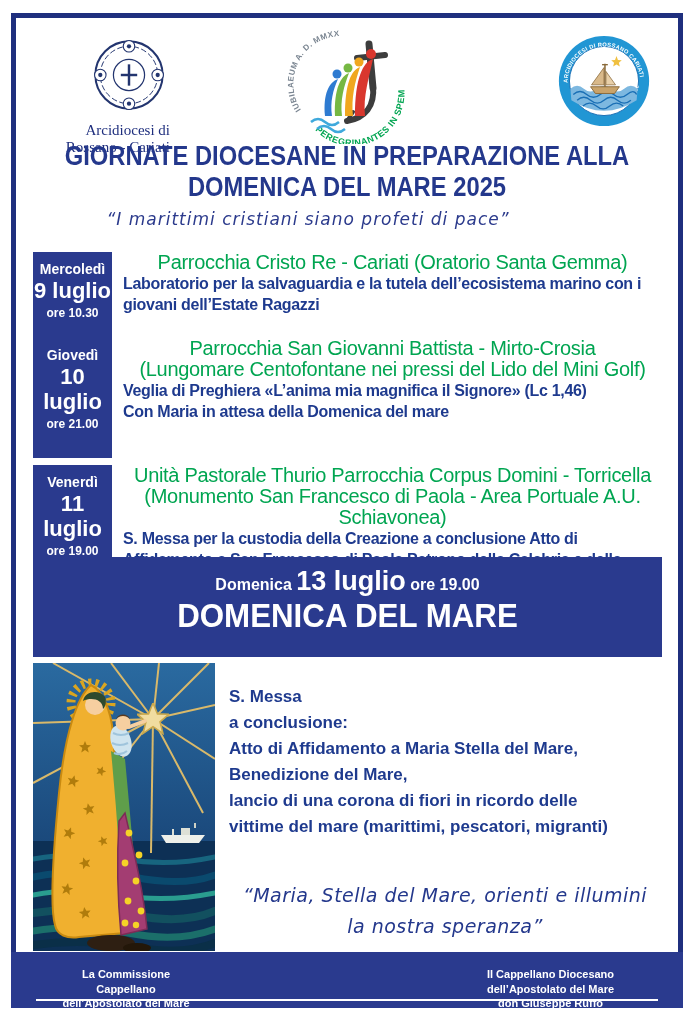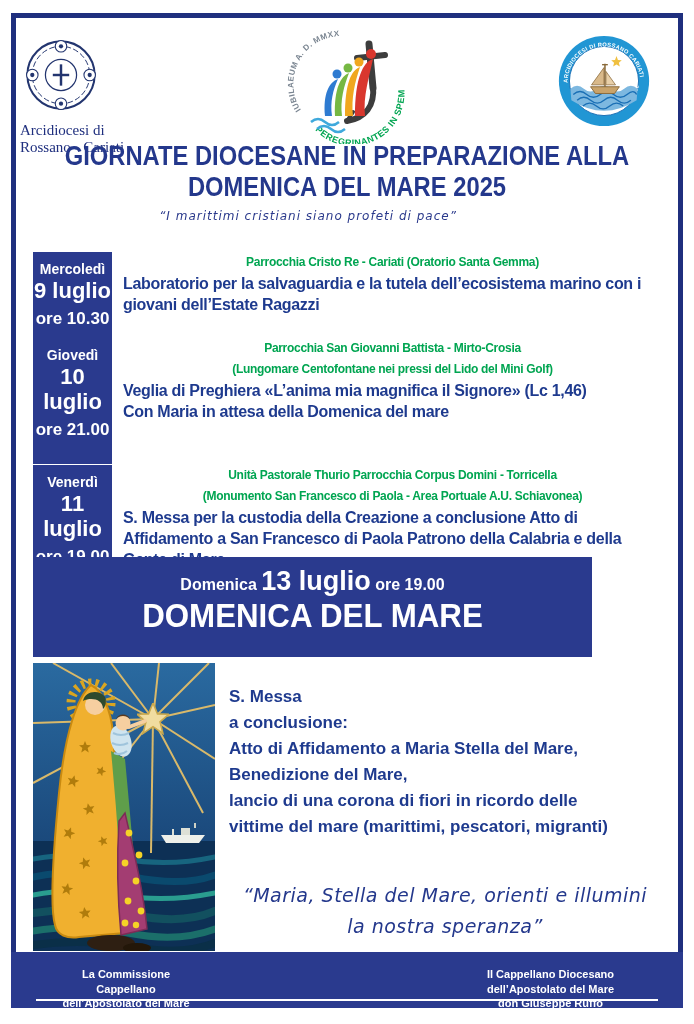--- a/index.html
+++ b/index.html
@@ -3,44 +3,44 @@
 <meta charset="utf-8">
 <style>
   html,body{margin:0;padding:0;background:#fff;}
   .poster{
     position:relative;width:694px;height:1024px;background:#ffffff;
     font-family:"Liberation Sans", sans-serif;overflow:hidden;
   }
   .frame{position:absolute;left:11px;top:13px;right:11px;bottom:16px;border:5px solid #1f2f7e;}
 
   
-  .logo-left{position:absolute;left:20px;top:34px;width:150px;text-align:left;}
+  .logo-left{position:absolute;left:20px;top:34px;width:150px;text-align:right;}
   .logo-left .caption{margin-top:2px;font-family:"Liberation Serif", serif;font-size:15px;line-height:17px;color:#1f2f7e;}
   .logo-center{position:absolute;left:285px;top:26px;width:124px;height:118px;}
   .logo-right{position:absolute;left:556px;top:30px;width:96px;height:102px;}
 
   
   .title{position:absolute;top:141px;left:0;width:694px;text-align:center;color:#24388c;
     font-weight:bold;font-size:27px;line-height:31px;transform:scaleX(0.88);transform-origin:50% 0;}
   .subtitle{position:absolute;top:209px;left:0;width:616px;text-align:center;color:#2b3a8c;
-    font-family:"DejaVu Sans", sans-serif;font-style:italic;font-size:12px;letter-spacing:1px;}
+    font-family:"DejaVu Sans", sans-serif;font-style:italic;font-size:17px;letter-spacing:1px;}
 
   
   .event{position:absolute;left:33px;width:629px;display:flex;gap:11px;align-items:flex-start;}
   .e1{top:252px;} .e2{top:338px;} .e3{top:465px;}
   .datebox{flex:0 0 79px;background:#2a3a8e;color:#fff;text-align:center;padding:9px 0 26px 0;}
   .date-day{font-size:14px;font-weight:bold;line-height:17px;}
   .date-num{font-size:22px;font-weight:bold;line-height:25px;}
-  .date-time{font-size:17px;font-weight:bold;line-height:16px;margin-top:8px;}
+  .date-time{font-size:12px;font-weight:bold;line-height:16px;margin-top:2px;}
   .event-content{flex:1;}
-  .event-heading{color:#00a551;font-weight:bold;font-size:12px;line-height:21px;text-align:center;letter-spacing:-0.3px;}
+  .event-heading{color:#00a551;font-weight:normal;font-size:20px;line-height:21px;text-align:center;letter-spacing:-0.3px;}
   .event-desc{color:#1e3a8e;font-weight:bold;font-size:16px;line-height:21px;text-align:left;letter-spacing:-0.3px;}
 
   
-  .banner{position:absolute;left:33px;top:557px;width:559px;height:100px;background:#2a3a8e;color:#fff;text-align:center;}
+  .banner{position:absolute;left:33px;top:557px;width:629px;height:100px;background:#2a3a8e;color:#fff;text-align:center;}
   .banner-line1{margin-top:9px;font-size:16px;font-weight:bold;}
   .banner-line1 .big{font-size:27px;}
   .banner-title{font-size:34px;font-weight:bold;line-height:36px;transform:scaleX(0.92);transform-origin:50% 0;}
   .banner-loc{font-size:17px;font-weight:bold;margin-top:1px;letter-spacing:-0.2px;}
 
   
   .artwork{position:absolute;left:33px;top:663px;width:182px;height:288px;}
   .details{position:absolute;left:229px;top:684px;width:440px;color:#1e3a8e;font-size:17px;font-weight:bold;line-height:26px;}
   .quote{position:absolute;left:225px;top:880px;width:440px;text-align:center;color:#24388c;
     font-family:"DejaVu Sans", sans-serif;font-style:italic;font-size:19px;line-height:31px;letter-spacing:0.5px;}

